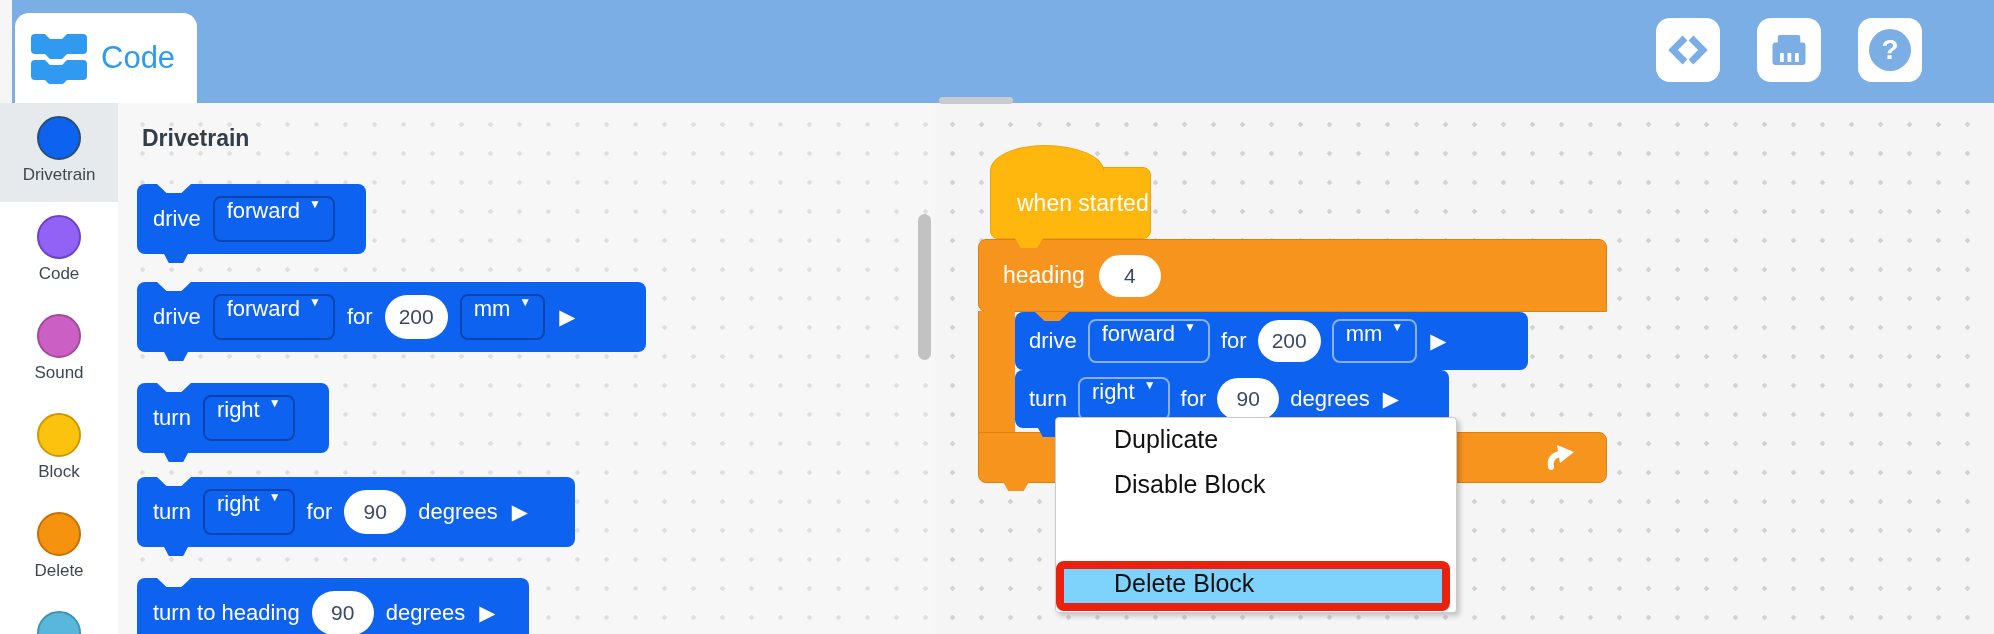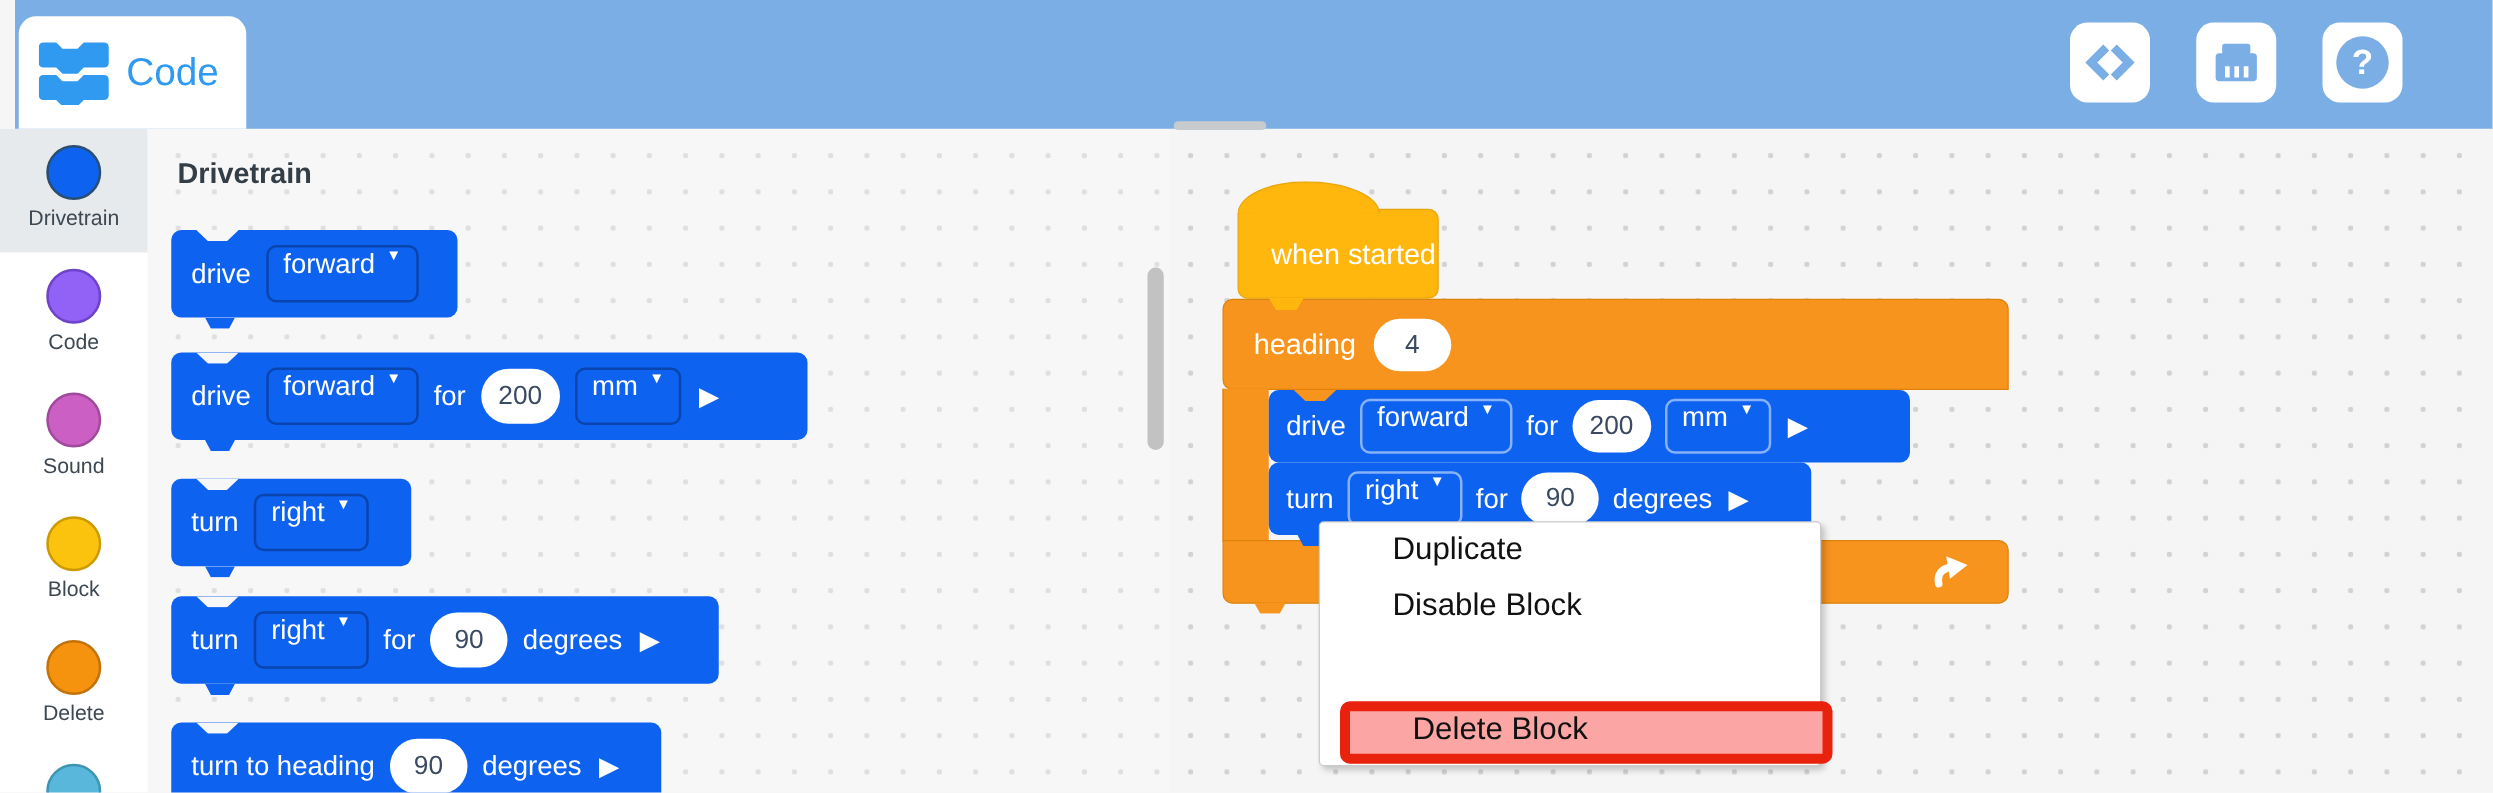--- a/index.html
+++ b/index.html
@@ -86,22 +86,22 @@
        clip-path:polygon(10% 0,90% 0,74% 100%,26% 100%);z-index:3}
   
   .vscroll{position:absolute;left:918px;top:214px;width:13px;height:146px;background:#C2C2C2;border-radius:7px;z-index:6}
   .hscroll{position:absolute;left:939px;top:97px;width:74px;height:7px;background:#C8CBCE;border-radius:4px;z-index:21}
   
   .menu{position:absolute;left:1055px;top:417px;width:402px;height:196px;background:#fff;
         border:1px solid #CBCBCB;border-radius:4px;box-shadow:3px 3px 5px rgba(0,0,0,.2);
         z-index:8;padding-top:7px;font-size:25px;color:#111}
   .mi{height:45px;display:flex;align-items:flex-start;padding-left:58px}
   .mi.disabled{color:var(--menu_disabled)}
-  .mi.highlight{position:absolute;left:16px;top:143px;width:394px;height:50px;
-        border:8px solid var(--highlight_red);border-radius:8px;background:#fca5a5;padding-left:50px}
+  .mi.highlight{position:absolute;left:0;top:143px;width:394px;height:50px;
+        border:8px solid var(--highlight_red);border-radius:8px;background:#7dd3fc;padding-left:50px}
 </style>
 </head>
 <body>
 
 <div class="header">
   <div class="tab">
     <svg width="58" height="52" viewBox="0 0 58 52">
       <path fill="var(--tab_blue)" d="M4 2 H14 L19 7 H31 L36 2 H52 Q56 2 56 6 V18 Q56 22 52 22 H36 L31 27 H19 L14 22 H4 Q0 22 0 18 V6 Q0 2 4 2 Z"></path>
       <path fill="var(--tab_blue)" d="M4 28 H14 L19 33 H31 L36 28 H52 Q56 28 56 32 V44 Q56 48 52 48 H36 L31 53 H19 L14 48 H4 Q0 48 0 44 V32 Q0 28 4 28 Z"></path>
     </svg>

